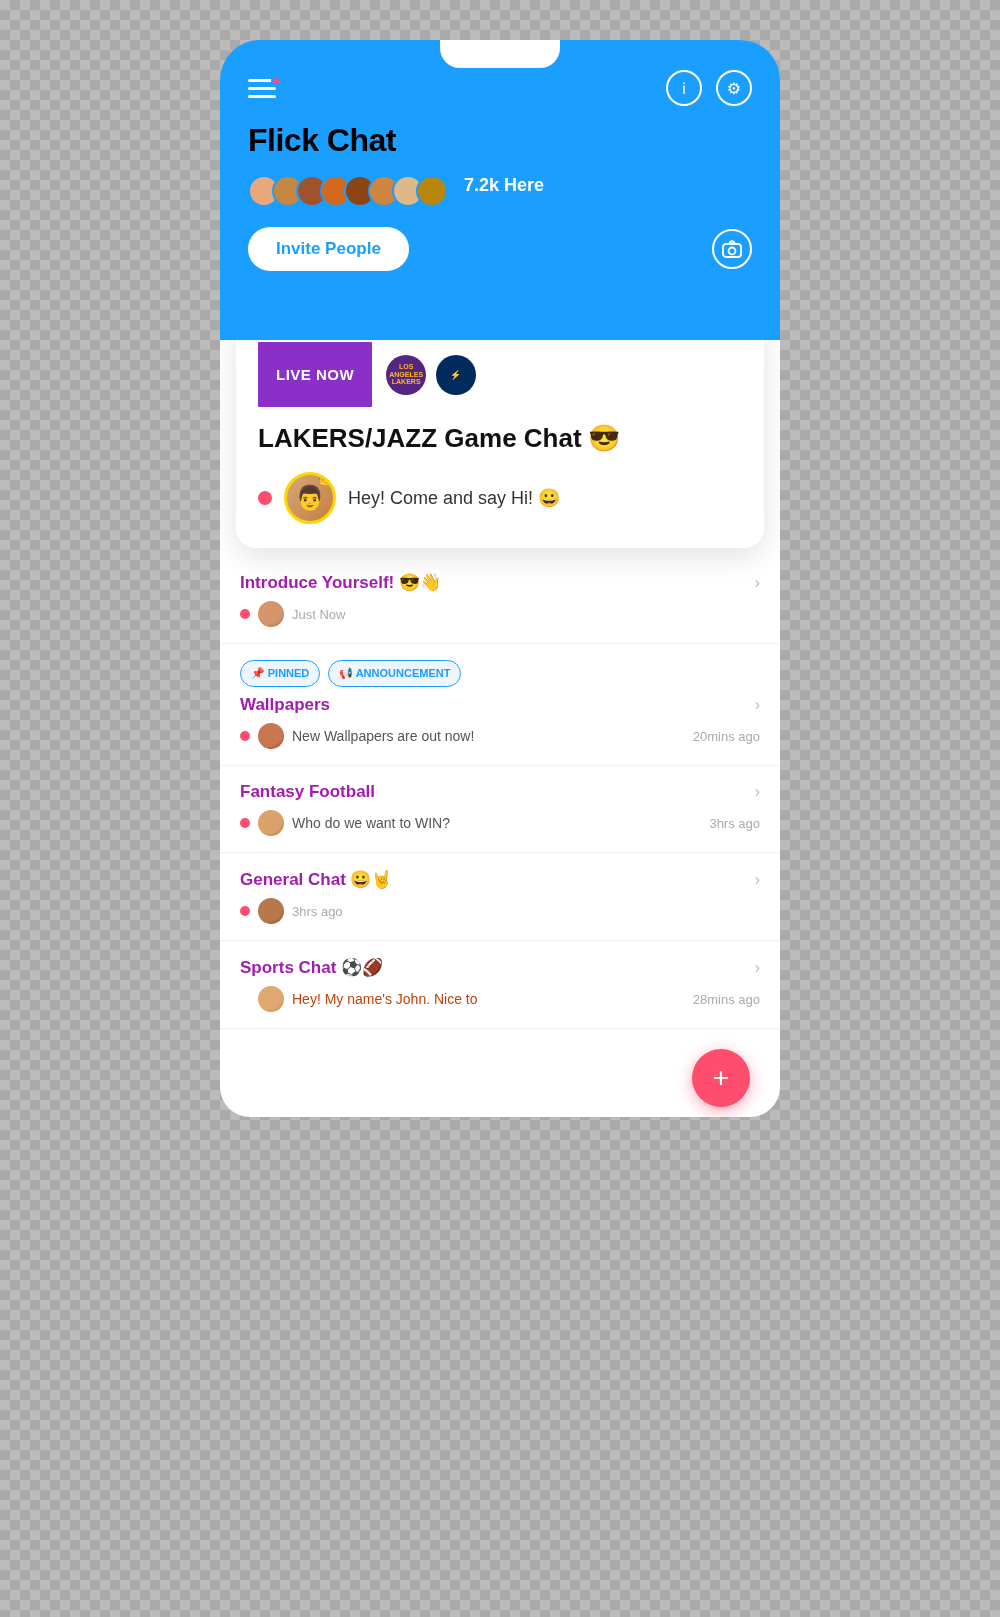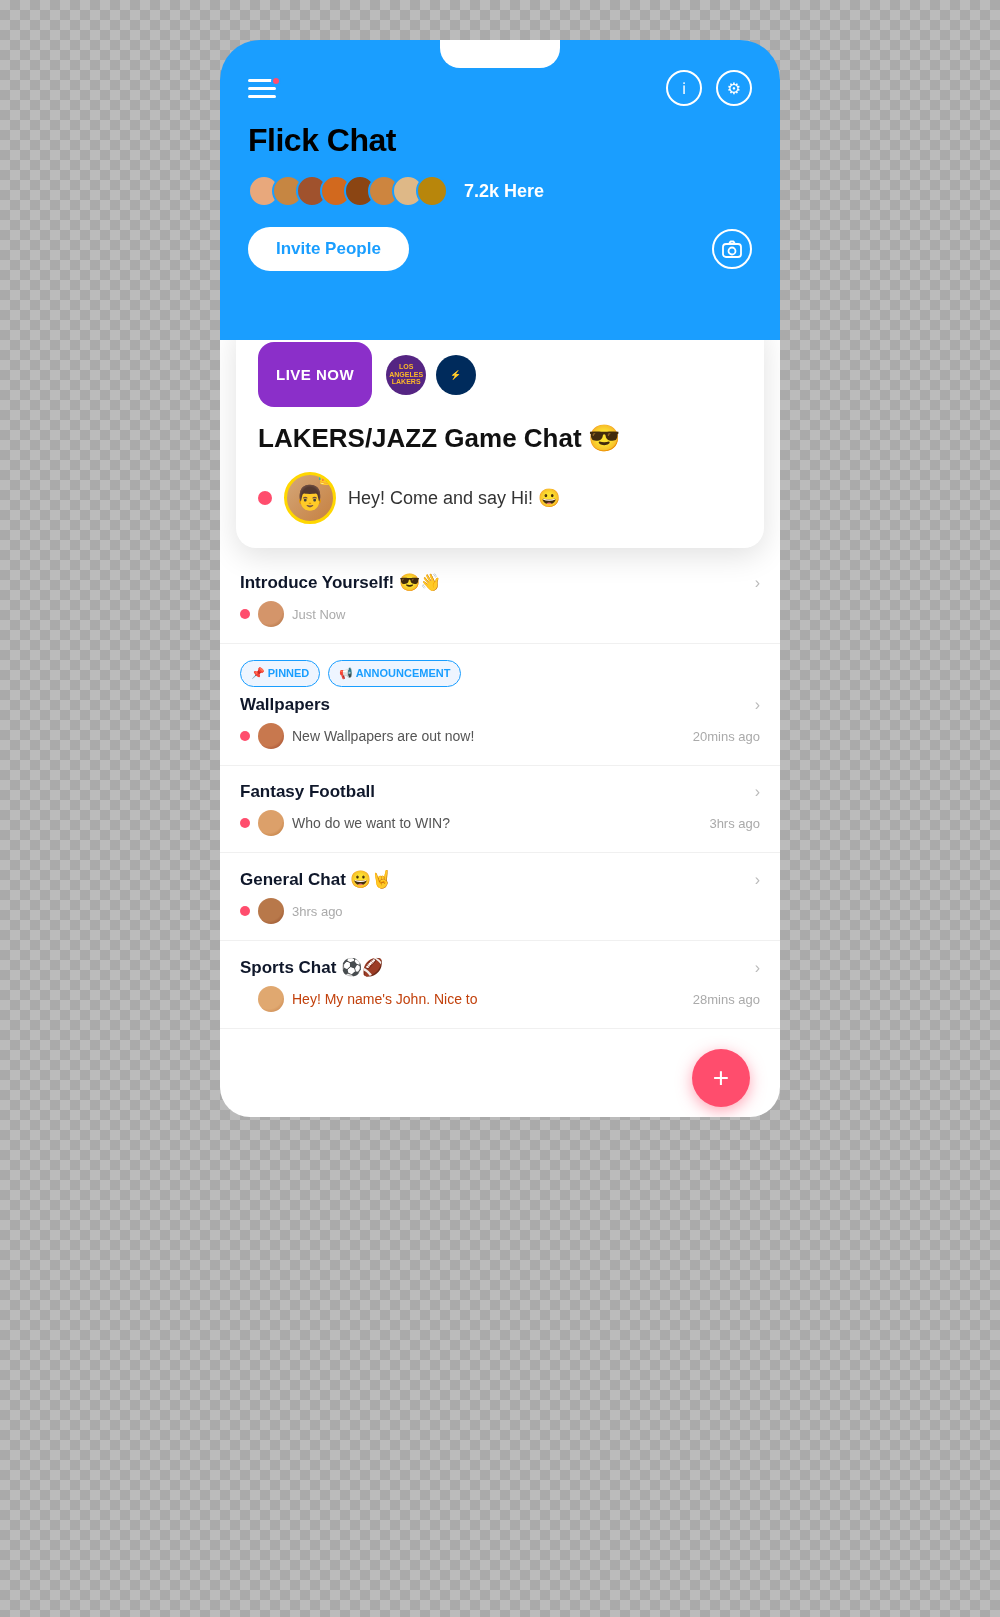--- a/index.html
+++ b/index.html
@@ -101,21 +101,21 @@
     .app-title {
       color: #000000;
       font-size: 32px;
       font-weight: 800;
       margin-bottom: 16px;
       letter-spacing: -0.5px;
     }
 
     .members-row {
       display: flex;
-      align-items: center;
+      align-items: flex-start;
       gap: 10px;
       margin-bottom: 20px;
     }
 
     .avatar-stack {
       display: flex;
     }
 
     .avatar-stack .av {
       width: 32px;
@@ -202,21 +202,21 @@
       gap: 14px;
       margin-bottom: 16px;
     }
 
     .live-badge {
       background: #8B2FC9;
       color: white;
       font-size: 15px;
       font-weight: 800;
       padding: 24px 18px;
-      border-radius: 16px;
+      border-radius: 1px;
       letter-spacing: 0.5px;
     }
 
     .team-logos {
       display: flex;
       align-items: center;
       gap: 10px;
     }
 
     .featured-title {
@@ -284,21 +284,21 @@
     .chat-item-header {
       display: flex;
       align-items: center;
       justify-content: space-between;
       margin-bottom: 8px;
     }
 
     .chat-item-title {
       font-size: 17px;
       font-weight: 700;
-      color: #0f172a;
+      color: #a21caf;
     }
 
     .chevron-icon {
       color: #bbb;
       font-size: 16px;
     }
 
     .chat-item-preview {
       display: flex;
       align-items: center;

